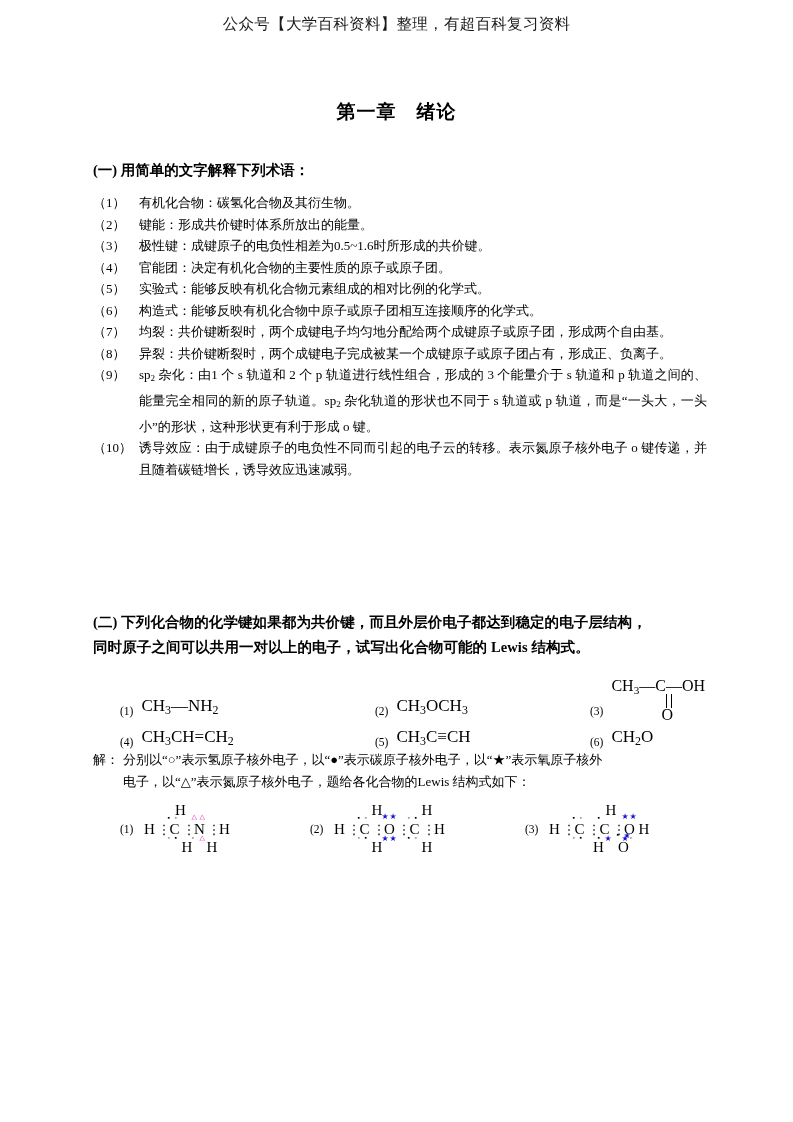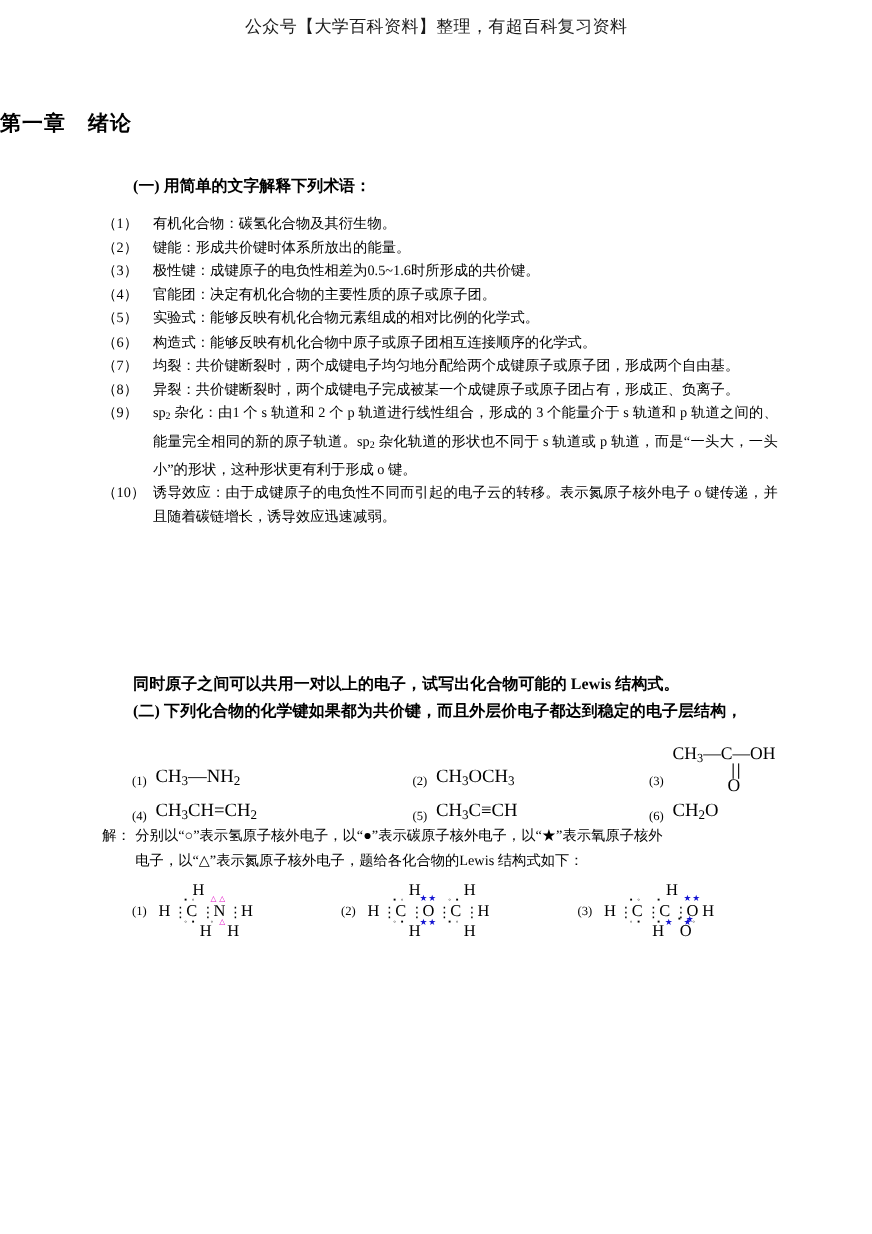--- a/index.html
+++ b/index.html
@@ -24,31 +24,30 @@
     text-align: center;
     font-size: 15.5px;
     letter-spacing: 0.3px;
     color: #1a1a1a;
   }
   .chapter-title {
     position: absolute;
     top: 99px;
     left: 0;
     width: 793px;
-    text-align: left;
+    text-align: center;
     font-size: 19px;
     font-weight: bold;
     letter-spacing: 1px;
   }
   .section-head {
     position: absolute;
     font-weight: bold;
     font-size: 14.5px;
     line-height: 25px;
-    margin-left: 28px;
   }
   #sec1-head { top: 158px; left: 93px; }
   #sec2-head {
     top: 610px; left: 93px; width: 614px;
     text-align: justify; text-justify: inter-ideograph;
     letter-spacing: 0.1px;
   }
   #sec2-head .ln { display: block; }
 
   .term-list {
@@ -219,22 +218,22 @@
       <span class="term-num">（9）</span>
       <span class="term-body">sp<sub>2</sub> 杂化：由1 个 s 轨道和 2 个 p 轨道进行线性组合，形成的 3 个能量介于 s 轨道和 p 轨道之间的、能量完全相同的新的原子轨道。sp<sub>2</sub> 杂化轨道的形状也不同于 s 轨道或 p 轨道，而是“一头大，一头小”的形状，这种形状更有利于形成 o 键。</span>
     </div>
     <div class="term">
       <span class="term-num">（10）</span>
       <span class="term-body">诱导效应：由于成键原子的电负性不同而引起的电子云的转移。表示氮原子核外电子 o 键传递，并且随着碳链增长，诱导效应迅速减弱。</span>
     </div>
   </div>
 
   <div class="section-head" id="sec2-head">
+    <span class="ln">(二) 下列化合物的化学键如果都为共价键，而且外层价电子都达到稳定的电子层结构，</span>
     <span class="ln">同时原子之间可以共用一对以上的电子，试写出化合物可能的 Lewis 结构式。</span>
-    <span class="ln">(二) 下列化合物的化学键如果都为共价键，而且外层价电子都达到稳定的电子层结构，</span>
   </div>
 
   <div class="formula-row" id="frow1">
     <div class="fcell">
       <span class="flabel">(1)</span>
       <span class="fbody">CH<sub>3</sub>—NH<sub>2</sub></span>
     </div>
     <div class="fcell">
       <span class="flabel">(2)</span>
       <span class="fbody">CH<sub>3</sub>OCH<sub>3</sub></span>

